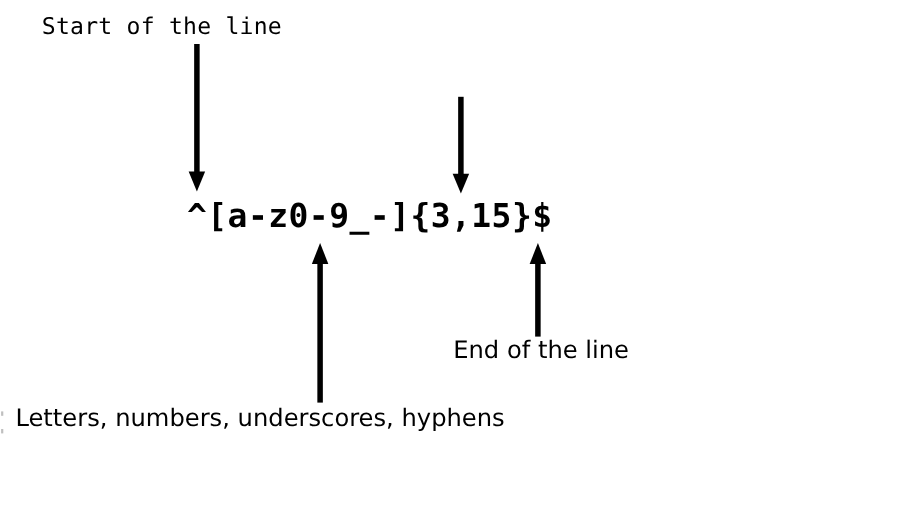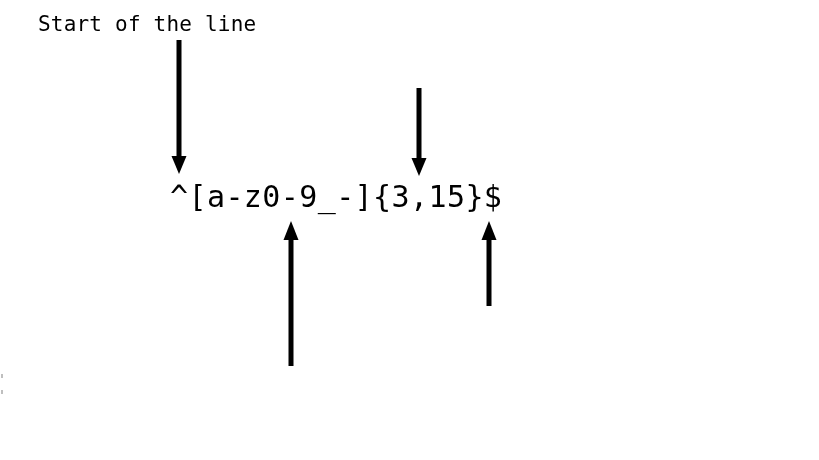--- a/index.html
+++ b/index.html
@@ -28,21 +28,21 @@
     font-size: 21px;
     letter-spacing: 0.2px;
   }
   .label-sans {
     font-family: "DejaVu Sans", sans-serif;
     font-size: 22px;
   }
   .regex {
     position: absolute;
     font-family: "DejaVu Sans Mono", monospace;
-    font-weight: normal;
+    font-weight: bold;
     font-size: 30px;
     color: #000000;
     white-space: pre;
     line-height: 1;
     letter-spacing: 0.4px;
   }
   .arrow {
     position: absolute;
   }
   .arrow svg {
@@ -80,25 +80,27 @@
 
   <div class="regex" style="left:170px; top:182px;">^[a-z0-9_-]{3,15}$</div>
 
   <div class="arrow" style="left:282px; top:220px;">
     <svg width="18" height="146" viewBox="0 0 18 146">
       <rect x="6.5" y="20" width="5" height="126" fill="#000000"></rect>
       <polygon points="9,1 1.5,20 16.5,20" fill="#000000"></polygon>
     </svg>
   </div>
 
+  <div class="label label-sans" style="left:14px; top:370px;">Letters, numbers, underscores, hyphens</div>
 
   <div class="arrow" style="left:480px; top:220px;">
     <svg width="18" height="86" viewBox="0 0 18 86">
       <rect x="6.5" y="20" width="5" height="66" fill="#000000"></rect>
       <polygon points="9,1 1.5,20 16.5,20" fill="#000000"></polygon>
     </svg>
   </div>
 
+  <div class="label label-sans" style="left:412px; top:308px;">End of the line</div>
 
   <div class="edge-mark" style="left:1px; top:374px;"></div>
   <div class="edge-mark" style="left:1px; top:390px;"></div>
 
 </div>
 
 </body></html>

